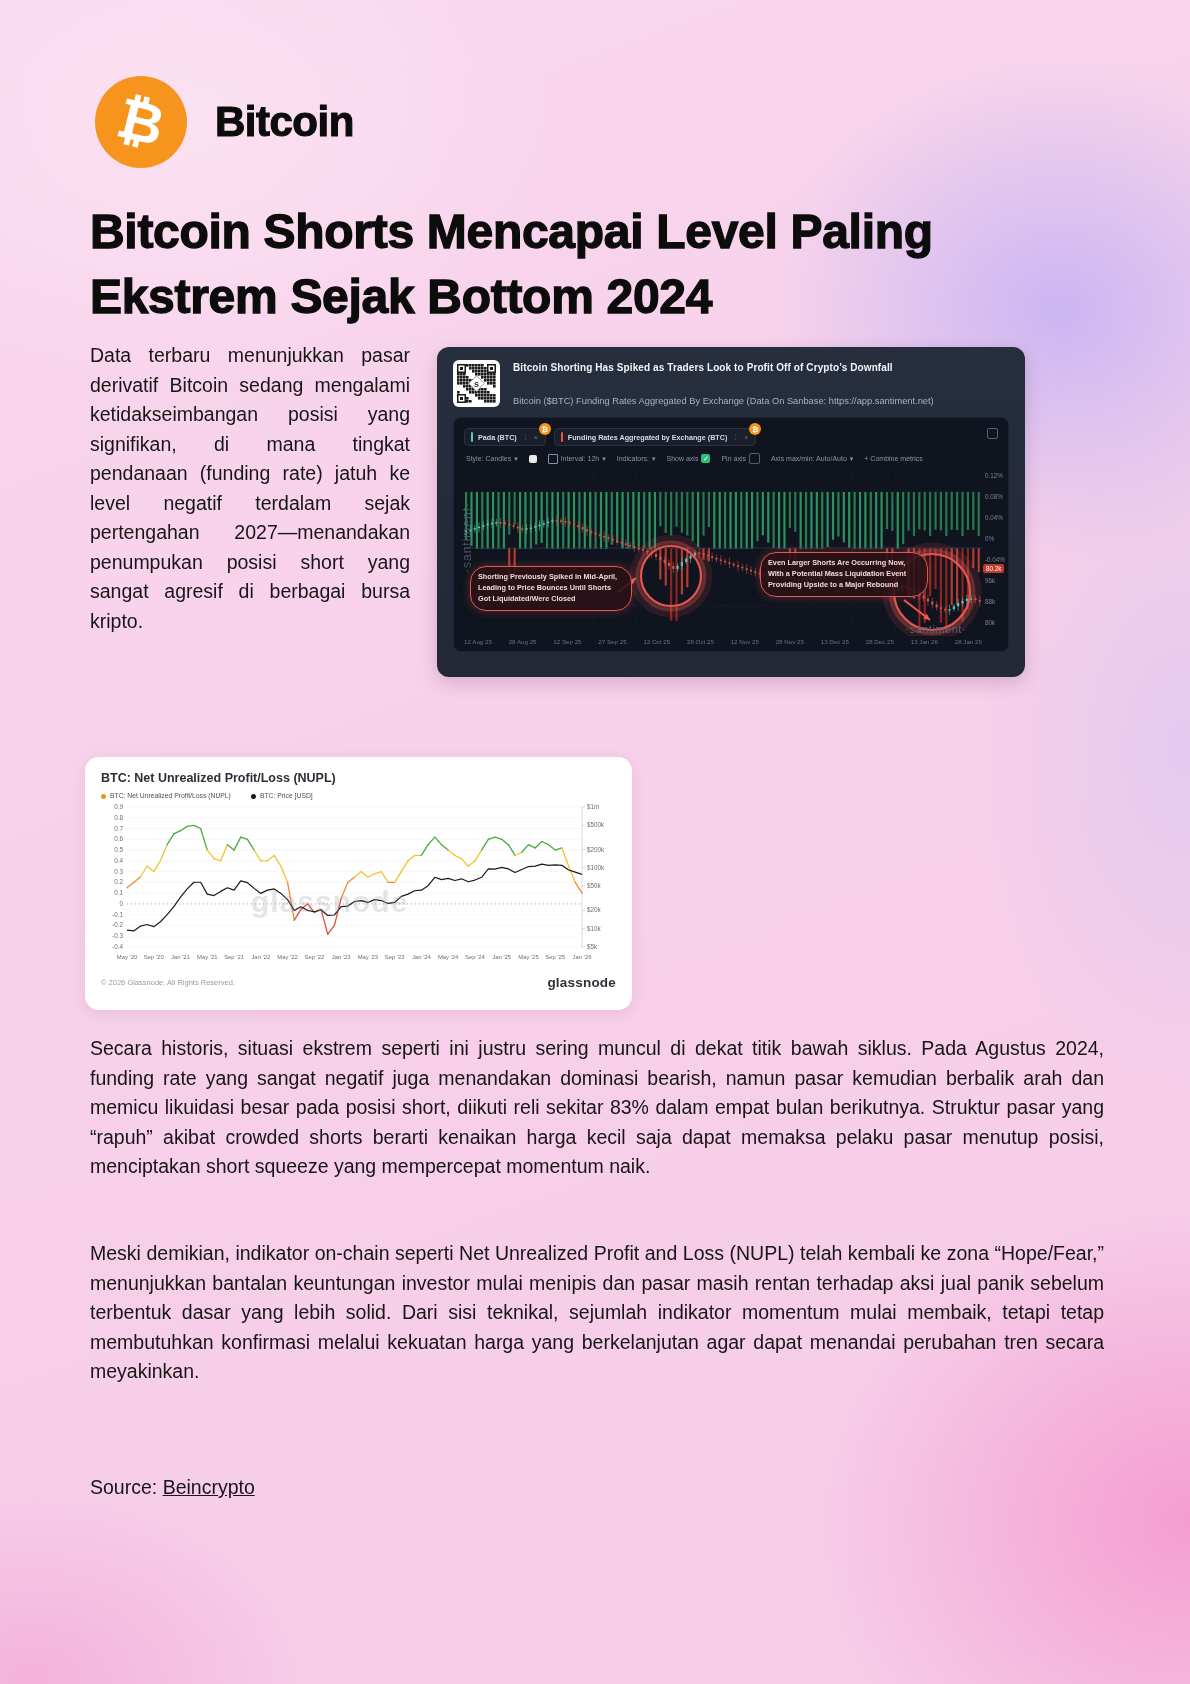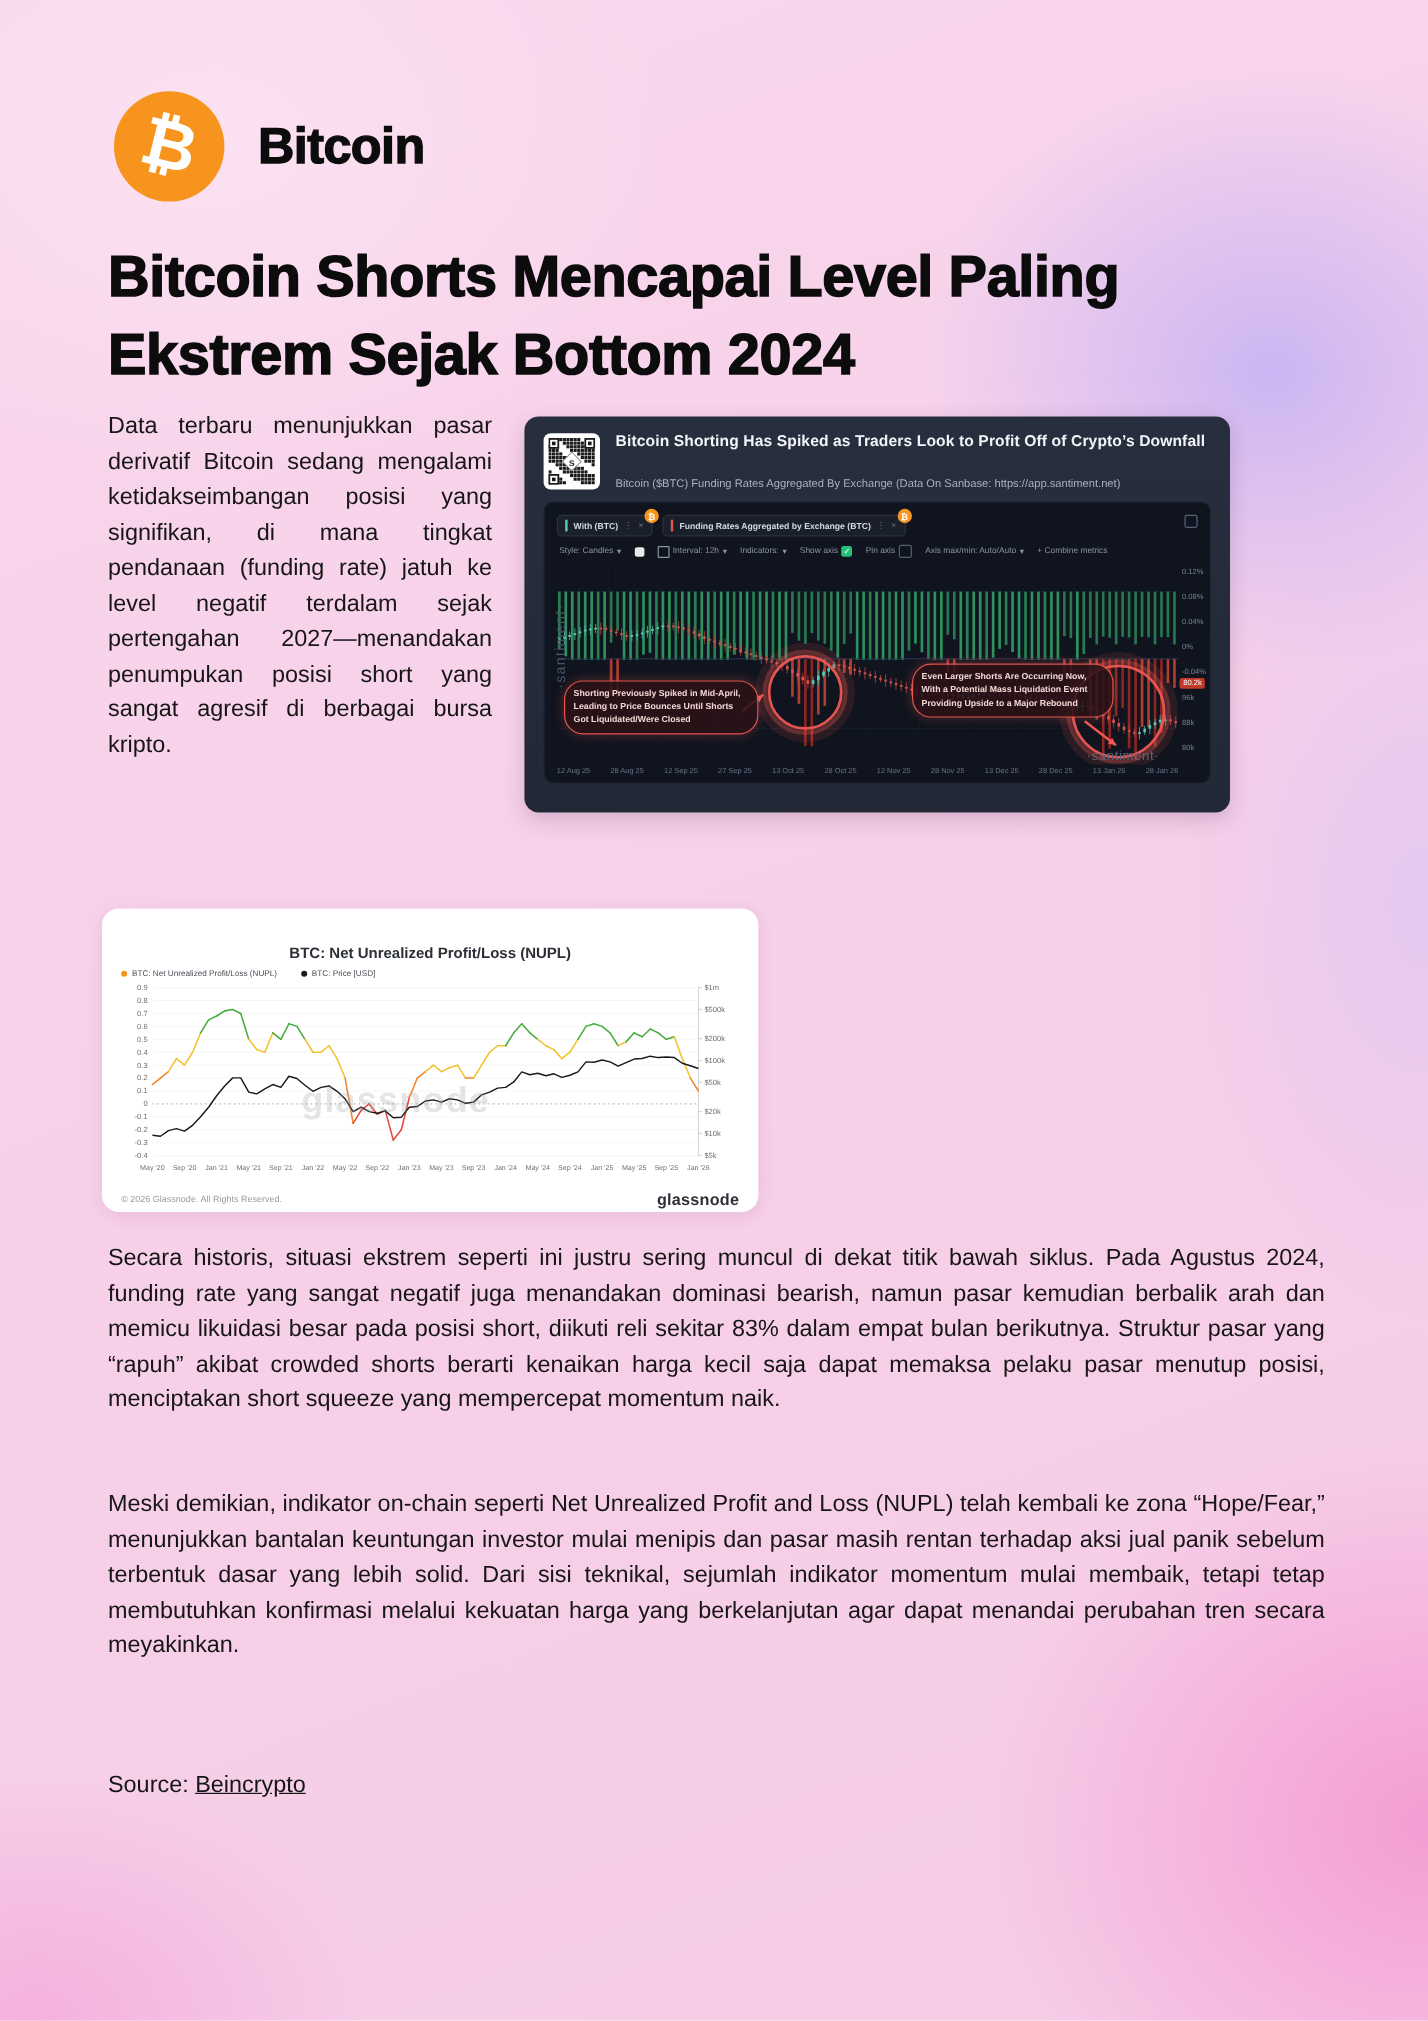--- a/index.html
+++ b/index.html
@@ -24,21 +24,21 @@
   .p-intro{position:absolute;left:90px;top:341px;width:320px;}
   .p-kondisi{position:absolute;left:655px;top:712px;width:452px;}
   .p-historis{position:absolute;left:90px;top:1034px;width:1014px;}
   .p-meski{position:absolute;left:90px;top:1239px;width:1014px;}
   .source-line{position:absolute;left:90px;top:1476px;font-size:19.5px;color:#161616;}
   .source-line a{color:#161616;text-decoration:underline;cursor:pointer;}
   
   .card-santiment{position:absolute;left:437px;top:347px;width:588px;height:330px;background:linear-gradient(180deg,#272e3d,#222836);border-radius:12px;padding:13px 16px;box-sizing:border-box;box-shadow:0 6px 18px rgba(60,20,60,0.18);}
   .sant-head{display:flex;align-items:center;gap:13px;}
   .qr{width:47px;height:47px;background:#fff;border-radius:6px;flex:0 0 auto;display:flex;align-items:center;justify-content:center;}
-  .sant-title{font-size:13px;font-weight:bold;color:#f2f4f8;letter-spacing:0.1px;}
+  .sant-title{font-size:10px;font-weight:bold;color:#f2f4f8;letter-spacing:0.1px;}
   .sant-sub{font-size:9.3px;color:#a9b1c2;margin-top:23px;}
   .panel{position:relative;margin-top:10px;background:#10141e;border:1px solid #1c2231;border-radius:8px;padding:8px 10px 4px 10px;}
   .tabs-row{display:flex;gap:8px;align-items:center;height:22px;}
   .tab{position:relative;display:flex;align-items:center;gap:5px;background:#1a1f2b;border:1px solid #2a3040;border-radius:4px;padding:3px 7px 3px 6px;font-size:7.2px;color:#d4dae6;font-weight:bold;}
   .tab .accent{width:2px;height:10px;border-radius:1px;}
   .tab .mini{color:#6b7386;font-weight:normal;font-size:7px;}
   .tab .coin-badge{position:absolute;top:-6px;right:-6px;width:12px;height:12px;border-radius:50%;background:#f7941d;color:#fff;font-size:7.5px;display:flex;align-items:center;justify-content:center;font-family:"DejaVu Sans",sans-serif;}
   .panel-expand{position:absolute;right:10px;top:10px;width:9px;height:9px;border:1px solid #596179;border-radius:2px;}
   .toolbar{display:flex;align-items:center;gap:11px;margin:5px 0 4px 2px;font-size:7px;color:#8b93a7;}
   .toolbar .tchip{width:8px;height:8px;background:#e8e8e8;border-radius:2px;display:inline-block;}
@@ -51,21 +51,21 @@
   .plot-wrap{position:relative;width:518px;height:168px;}
   .right-axis{position:relative;width:32px;height:168px;display:flex;flex-direction:column;justify-content:space-between;padding:4px 0 10px 3px;box-sizing:border-box;font-size:6.3px;color:#77809a;}
   .price-badge{position:absolute;left:1px;top:57%;background:#c0392b;color:#fff;font-size:6.3px;padding:1px 3px;border-radius:2px;}
   .wm-vert{position:absolute;left:-4px;top:34px;writing-mode:vertical-rl;transform:rotate(180deg);font-size:12px;color:#4c5468;letter-spacing:1px;}
   .wm-corner{position:absolute;right:42px;bottom:16px;font-size:11px;color:#5a6275;letter-spacing:0.5px;}
   .ann{position:absolute;background:rgba(43,18,24,0.88);border:1.5px solid #e4564f;border-radius:16px;color:#f3d8d5;font-size:7.3px;line-height:1.5;font-weight:bold;padding:5px 7px;box-shadow:0 0 10px rgba(228,86,79,0.35);}
   .ann1{left:6px;top:98px;width:146px;}
   .ann2{left:296px;top:84px;width:152px;}
   .dates-row{display:flex;justify-content:space-between;width:518px;margin:2px 0 2px 0;font-size:6.2px;color:#6a7288;}
   
-  .card-glassnode{position:absolute;left:85px;top:757px;width:547px;height:253px;background:#ffffff;border-radius:14px;padding:30px 16px 10px 16px;box-sizing:border-box;box-shadow:0 3px 14px rgba(120,40,100,0.10);text-align:center;}
+  .card-glassnode{position:absolute;left:85px;top:757px;width:547px;height:253px;background:#ffffff;border-radius:14px;padding:14px 16px 10px 16px;box-sizing:border-box;box-shadow:0 3px 14px rgba(120,40,100,0.10);}
   .gn-title{font-size:12.5px;font-weight:bold;color:#2b2f36;}
   .gn-legend{display:flex;gap:20px;margin-top:7px;font-size:6.8px;color:#4a4f57;align-items:center;}
   .gn-legend .dot{width:5px;height:5px;border-radius:50%;display:inline-block;margin-right:4px;vertical-align:middle;}
   .gn-plot{position:relative;margin-top:2px;}
   .gn-watermark{position:absolute;left:150px;top:84px;font-size:30px;font-weight:bold;color:rgba(160,160,160,0.28);letter-spacing:1px;}
   .gn-footer{display:flex;justify-content:space-between;align-items:center;margin-top:2px;}
   .gn-copy{font-size:7.5px;color:#9a9a9a;}
   .gn-logo{font-size:13.5px;font-weight:bold;color:#2e3138;letter-spacing:0.2px;}
 </style>
 </head>
@@ -216,21 +216,21 @@
       <div>
         <div class="sant-title">Bitcoin Shorting Has Spiked as Traders Look to Profit Off of Crypto’s Downfall</div>
         <div class="sant-sub">Bitcoin ($BTC) Funding Rates Aggregated By Exchange (Data On Sanbase: https://app.santiment.net)</div>
       </div>
     </div>
     <div class="panel">
       <span class="panel-expand"></span>
       <div class="tabs-row">
         <div class="tab">
           <span class="accent" id="tab-accent-0" style="background: rgb(79, 209, 181);"></span>
-          <span>With (BTC)</span>
+          <span>Pada (BTC)</span>
           <span class="mini">⋮</span>
           <span class="mini">×</span>
           <span class="coin-badge">₿</span>
         </div>
         <div class="tab">
           <span class="accent" id="tab-accent-1" style="background: rgb(228, 86, 79);"></span>
           <span>Funding Rates Aggregated by Exchange (BTC)</span>
           <span class="mini">⋮</span>
           <span class="mini">×</span>
           <span class="coin-badge">₿</span>

